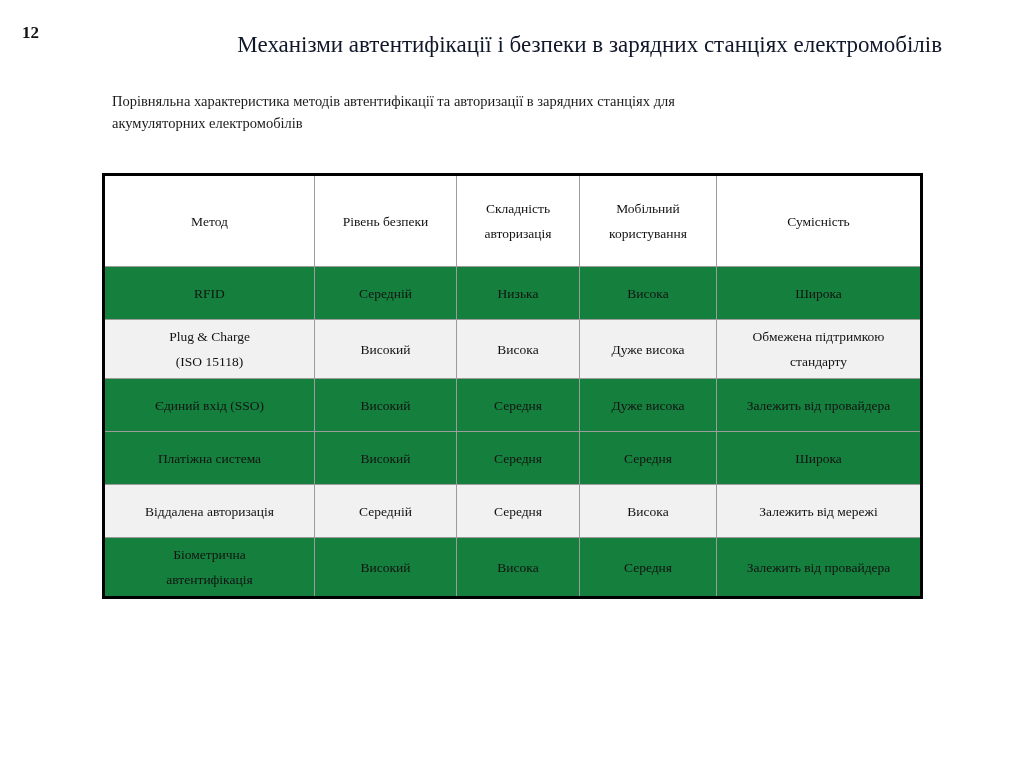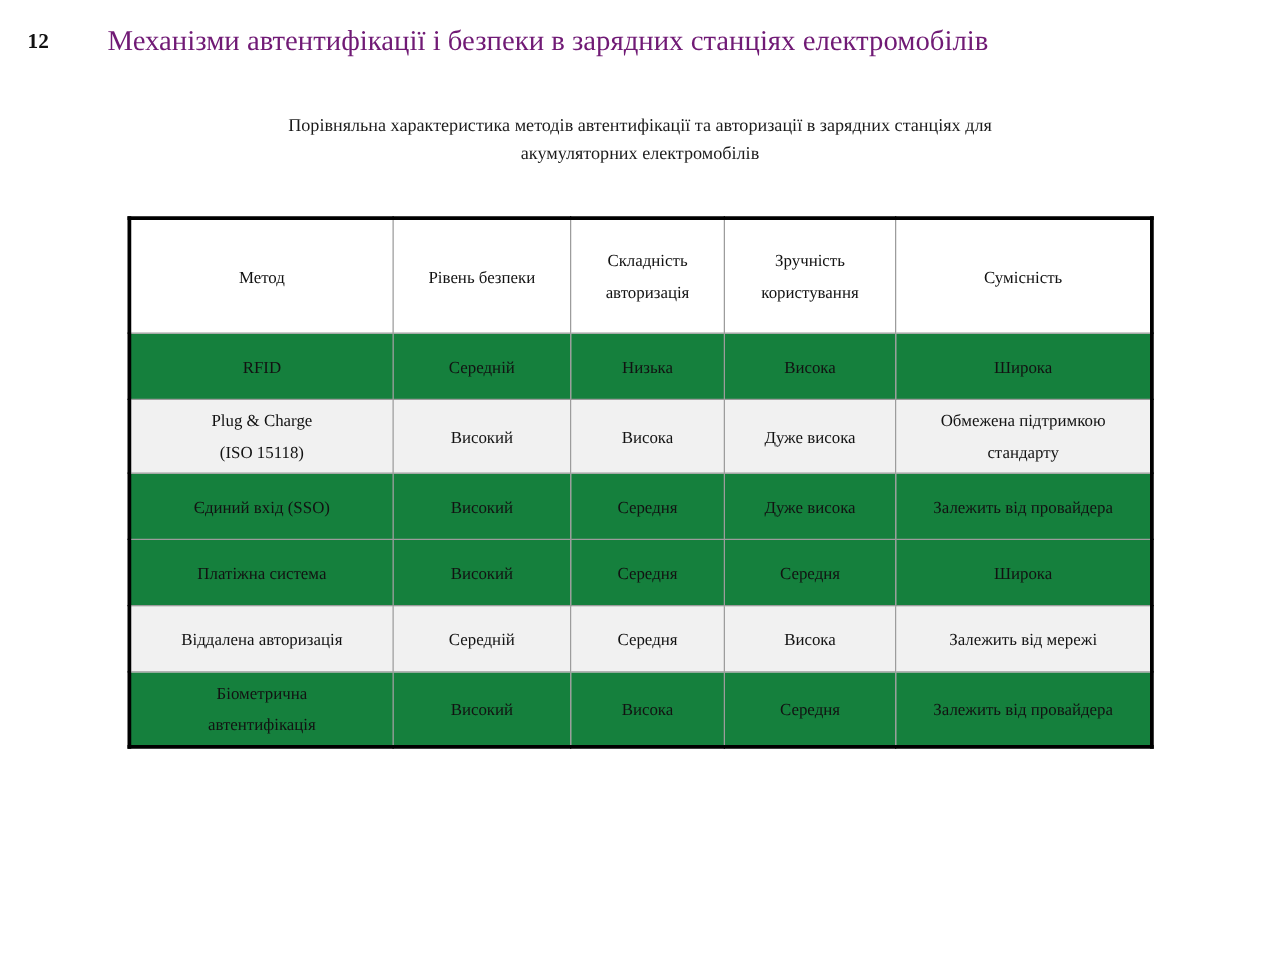--- a/index.html
+++ b/index.html
@@ -31,37 +31,37 @@
     font-size: 17px;
     font-weight: bold;
     font-family: "Liberation Serif", "DejaVu Serif", serif;
     color: #111111;
     letter-spacing: 0px;
     line-height: 22px;
   }
   .slide-title {
     position: absolute;
     left: 86px;
-    top: 0px;
+    top: 12px;
     width: 856px;
-    text-align: left;
+    text-align: right;
     font-size: 23px;
     font-weight: normal;
     line-height: 30px;
-    color: #701a75;
+    color: #0f172a;
     white-space: nowrap;
   }
 
   
   .subtitle {
     position: absolute;
     left: 112px;
     top: 90px;
     width: 800px;
-    text-align: center;
+    text-align: left;
     font-size: 14.5px;
     line-height: 22px;
     color: #1b1b1b;
   }
 
   
   .table-wrap {
     position: absolute;
     left: 102px;
     top: 173px;
@@ -138,21 +138,21 @@
           <span class="cellline">Метод</span>
         </th>
         <th>
           <span class="cellline">Рівень безпеки</span>
         </th>
         <th>
           <span class="cellline">Складність</span>
           <span class="cellline">авторизація</span>
         </th>
         <th>
-          <span class="cellline">Зручність</span>
+          <span class="cellline">Мобільний</span>
           <span class="cellline">користування</span>
         </th>
         <th>
           <span class="cellline">Сумісність</span>
         </th>
       </tr>
     </thead>
     <tbody>
 
 

